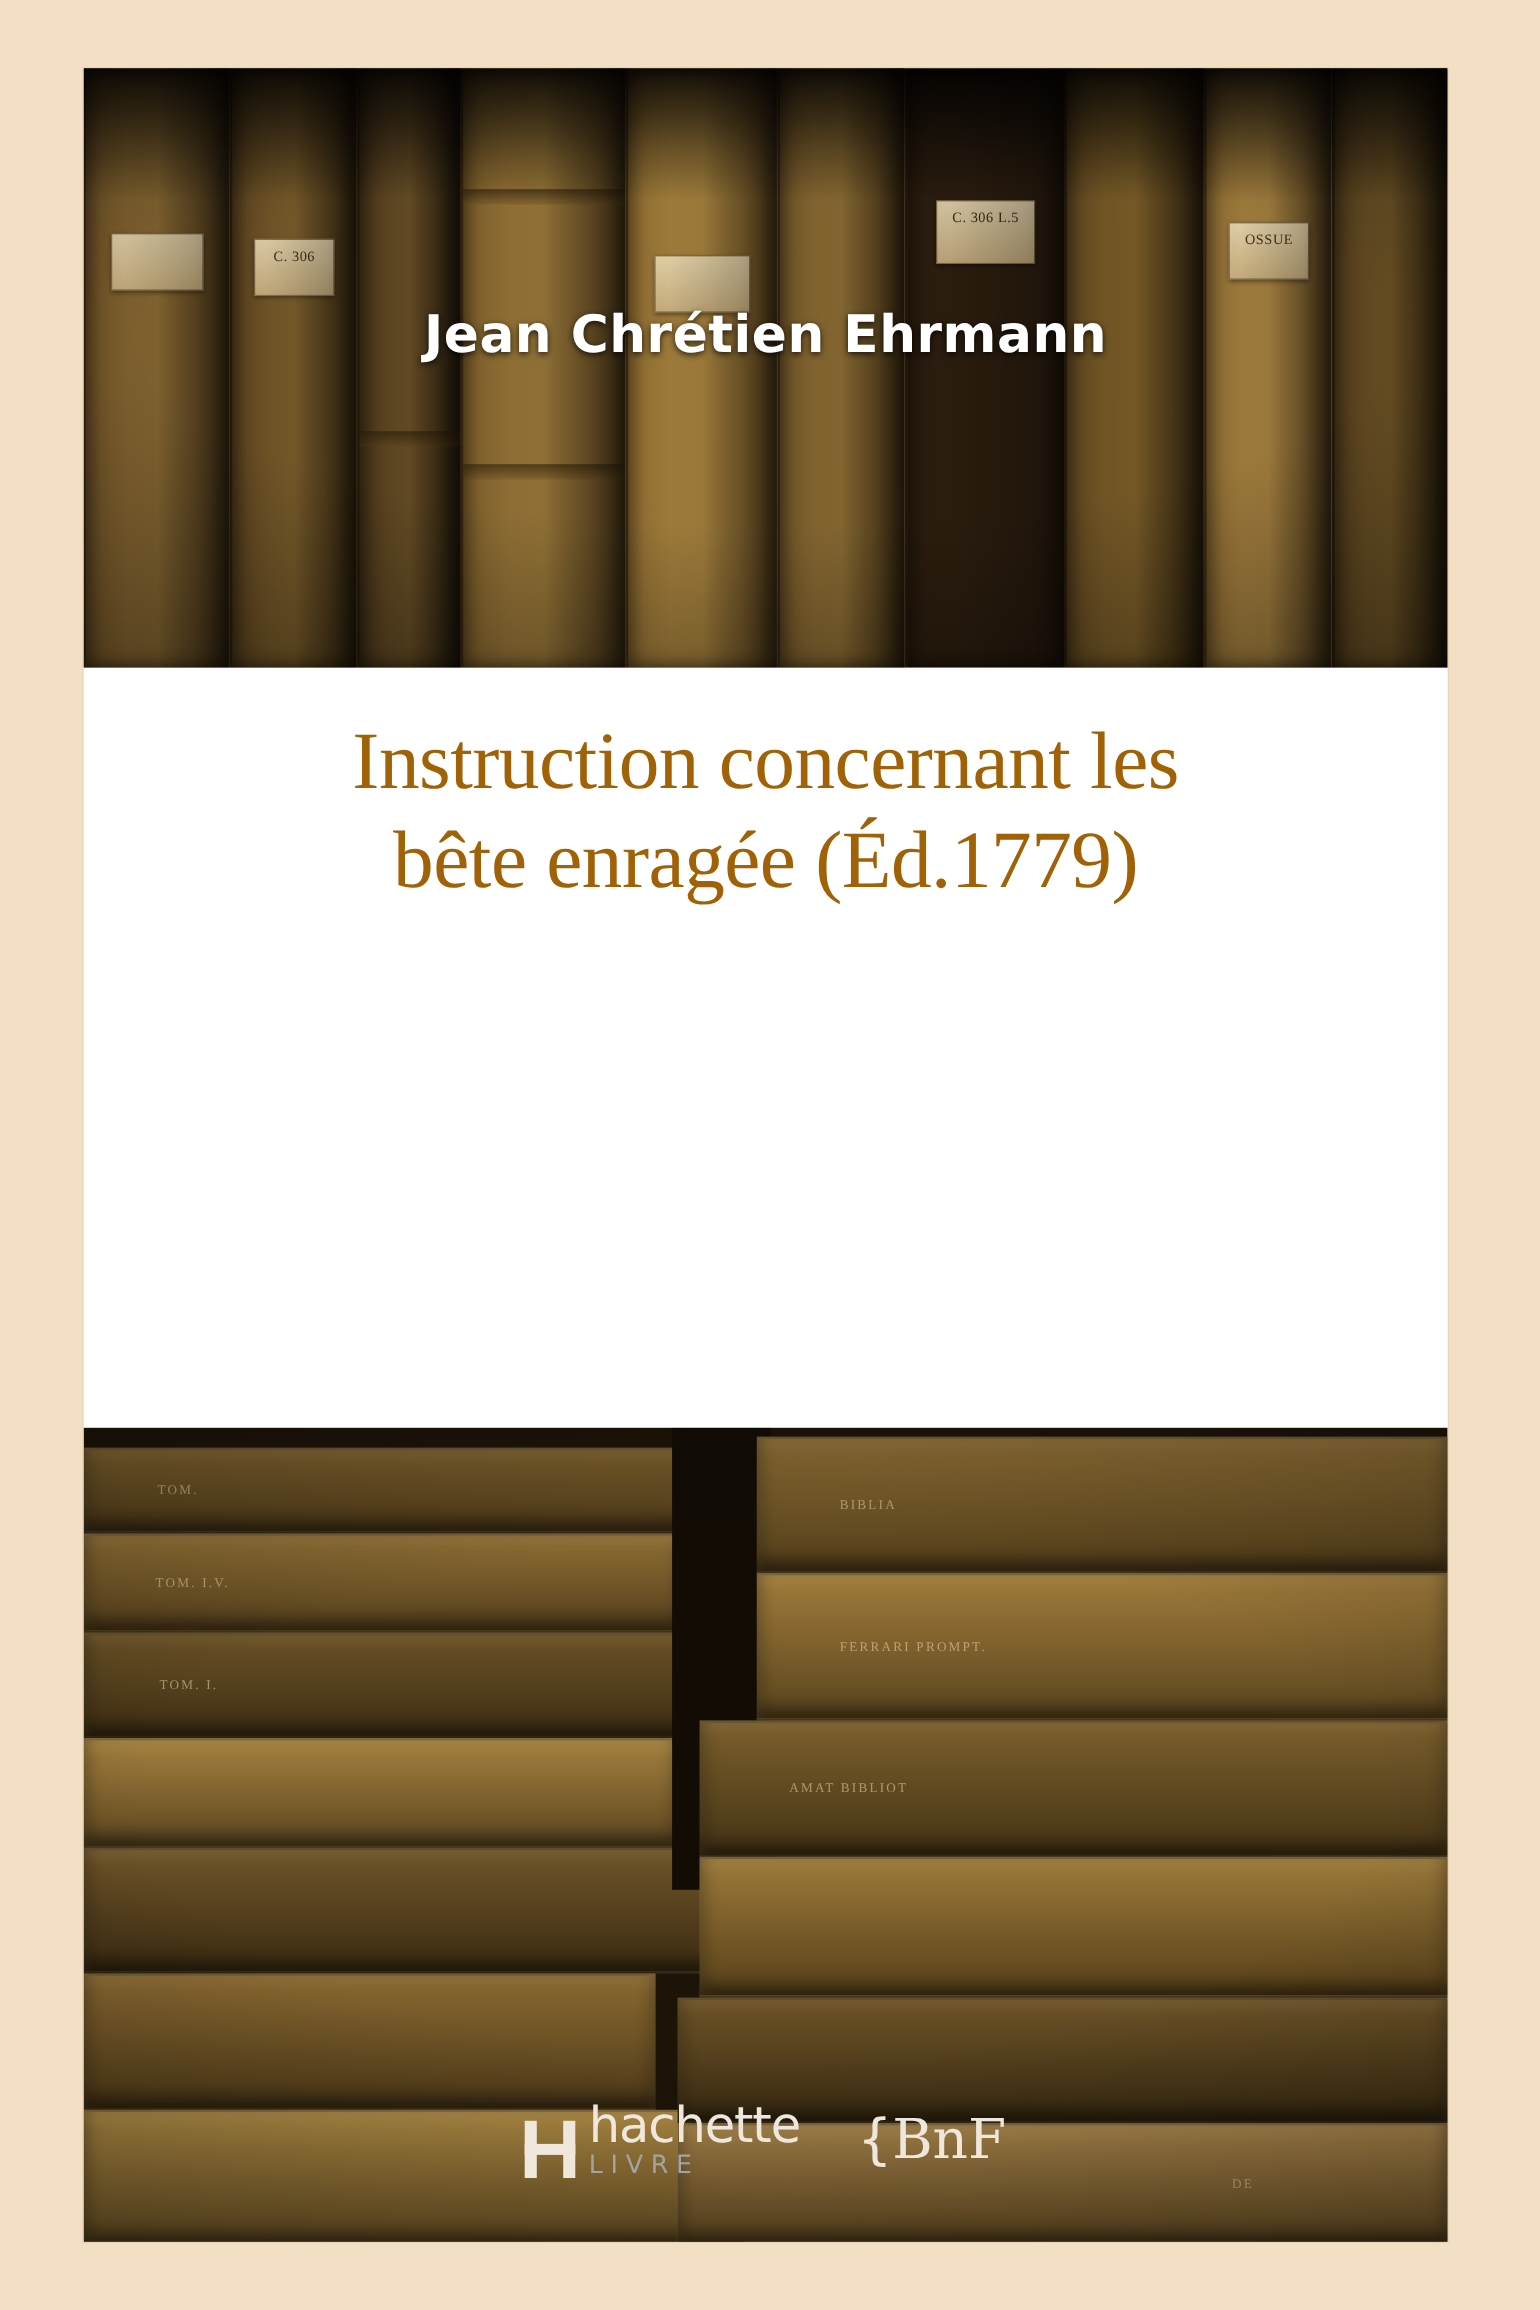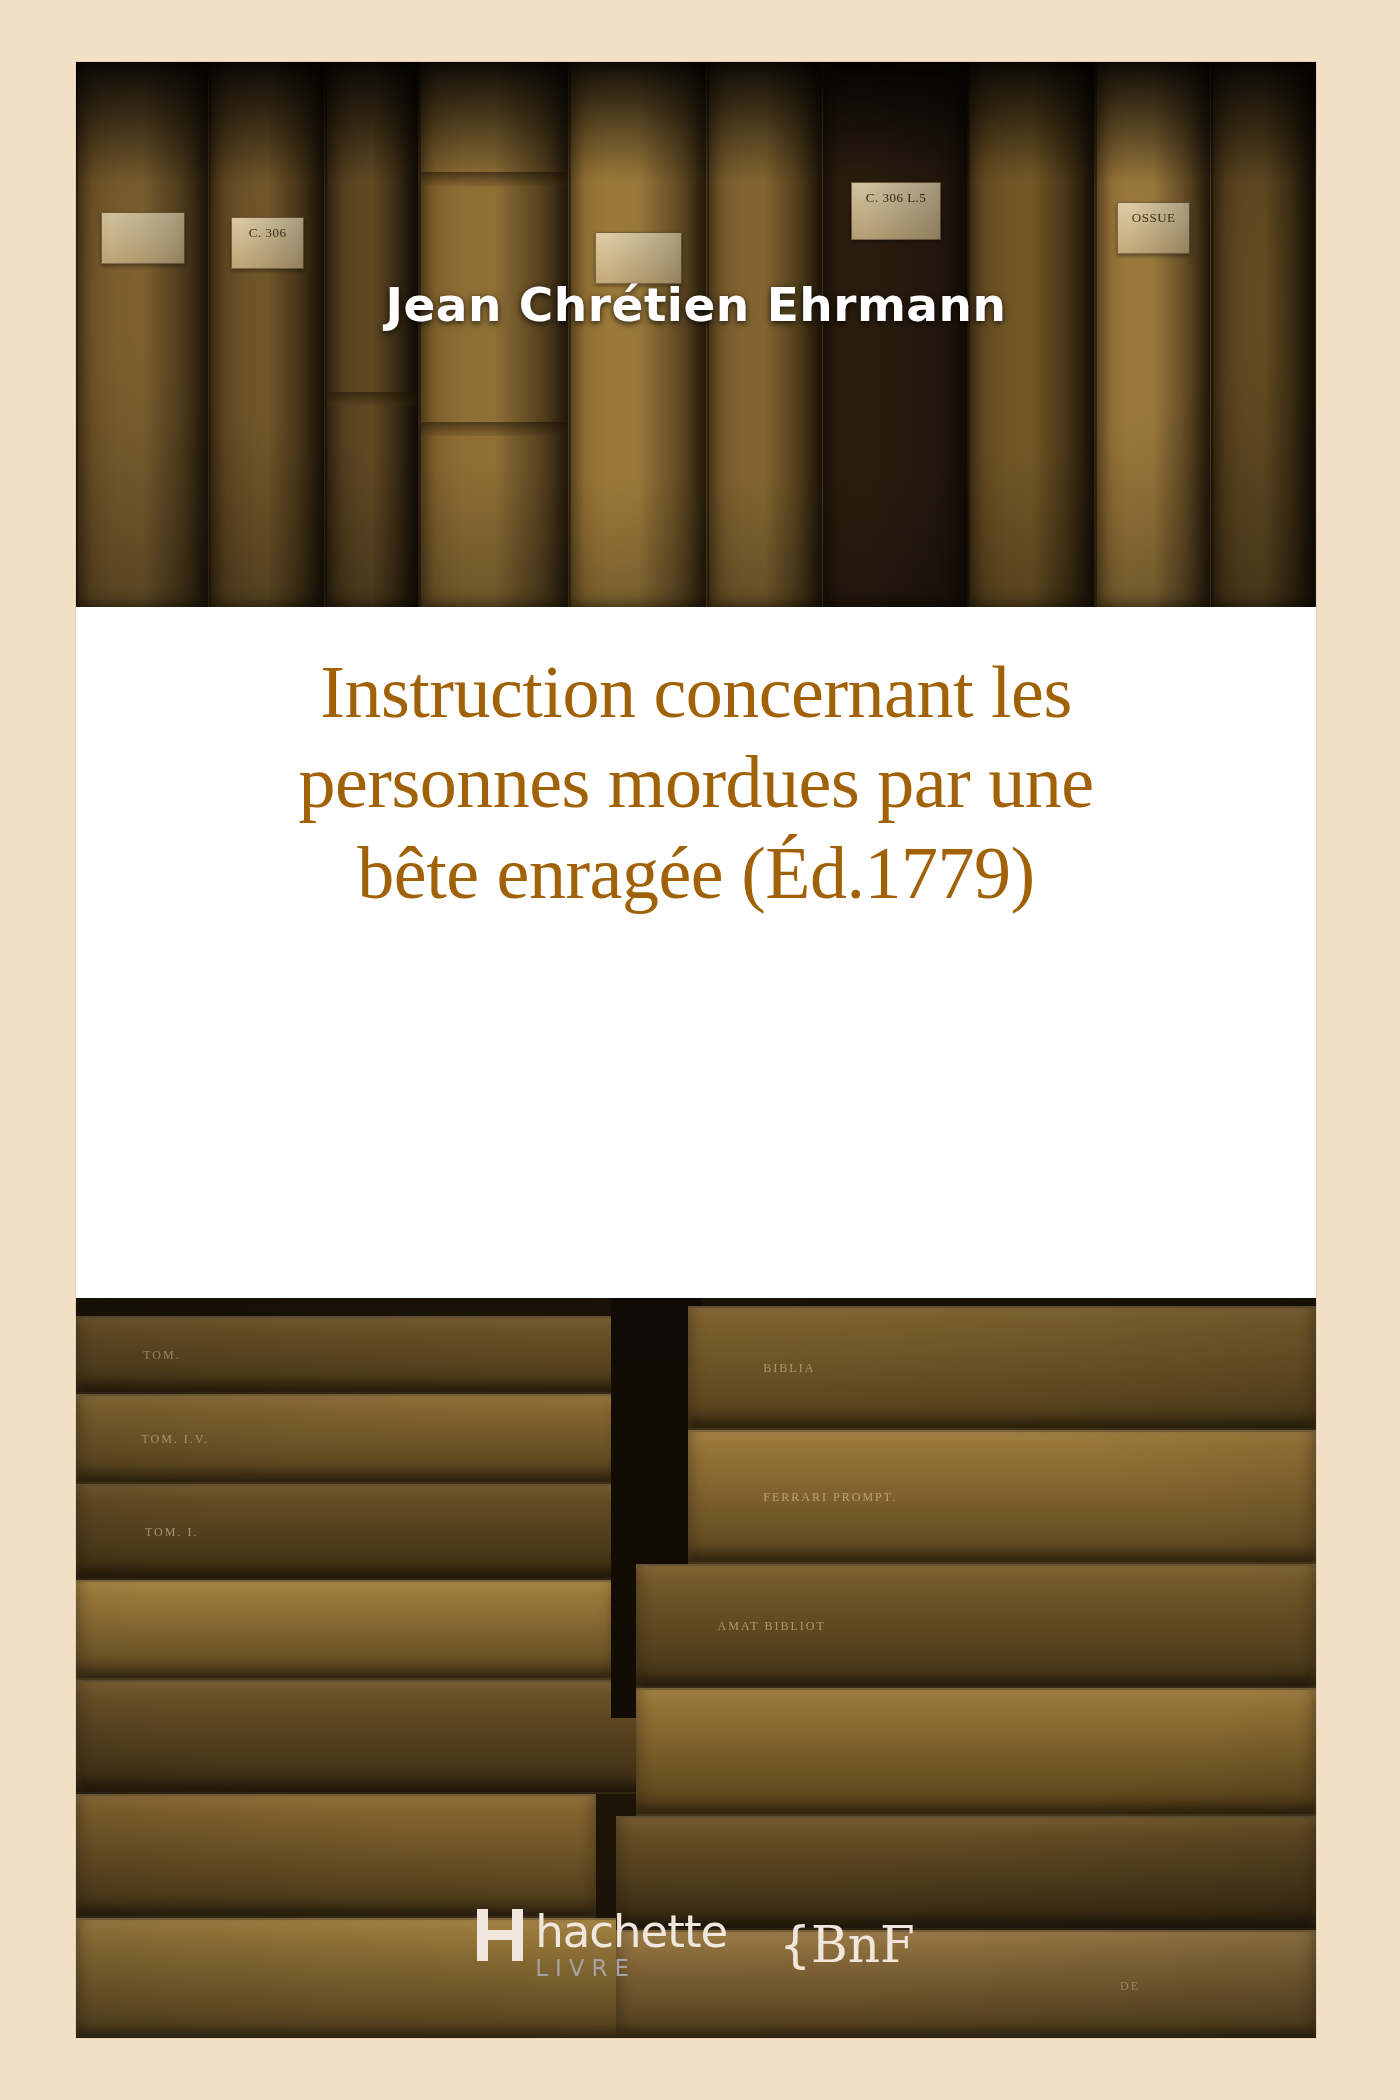--- a/index.html
+++ b/index.html
@@ -180,21 +180,21 @@
     left: 0; right: 0;
     bottom: 58px;
     display: flex;
     align-items: center;
     justify-content: center;
     gap: 52px;
     z-index: 6;
   }
   .hachette {
     display: flex;
-    align-items: flex-start;
+    align-items: flex-end;
     gap: 12px;
   }
   .hachette .mark {
     width: 46px;
     height: 52px;
     position: relative;
   }
   .hachette .mark span {
     position: absolute;
     background: #efe7db;
@@ -260,21 +260,20 @@
         <div class="spine" style="background:linear-gradient(90deg,#4e3a1b,#6d5325,#32250f);flex-grow:0.9;"></div>
       </div>
       <div class="topshadow"></div>
       <div class="vignette"></div>
       <div class="author">Jean Chrétien Ehrmann</div>
     </div>
 
     <div class="title-area">
       <div class="title">
         <div>Instruction concernant les</div>
-        <div>personnes mordues par une</div>
         <div>bête enragée (Éd.1779)</div>
       </div>
     </div>
 
     <div class="photo-bottom">
       <div class="stacks">
 
         <div class="stack" style="left:0;top:18px;width:560px;height:74px;background:linear-gradient(180deg,#7c5f2d,#4b3818);">
           <div class="txt">TOM.</div>
         </div>

